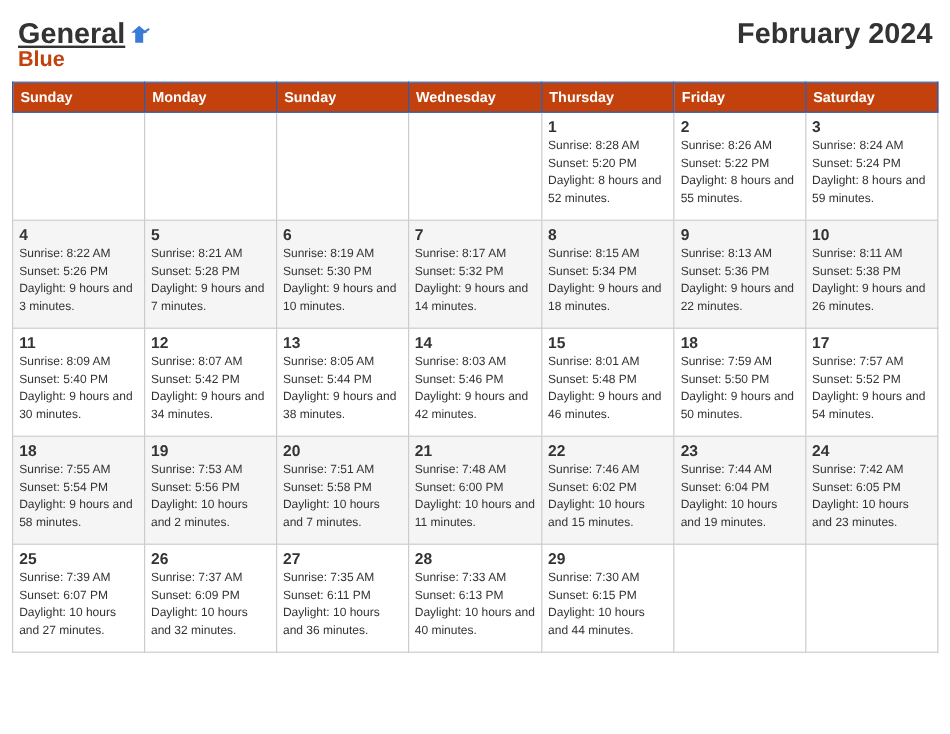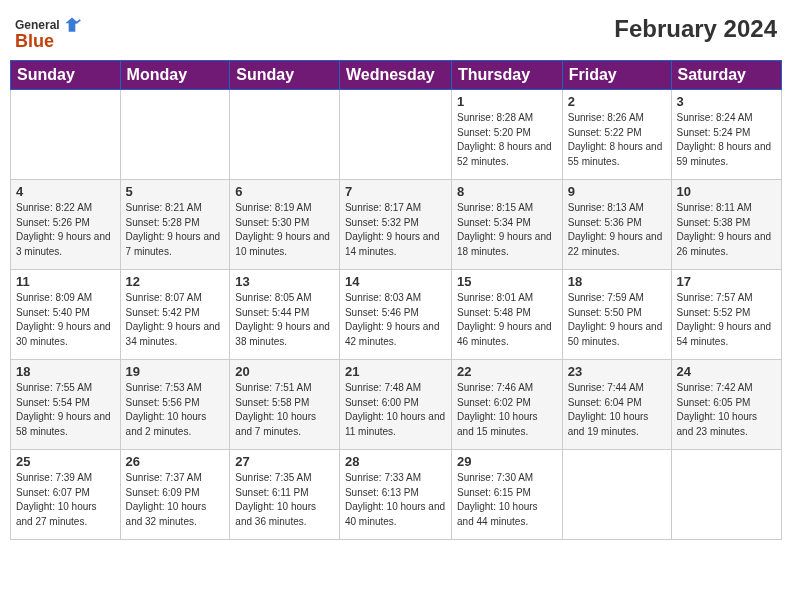--- a/index.html
+++ b/index.html
@@ -16,23 +16,24 @@
       align-items: flex-start;
       margin-bottom: 8px;
       padding: 5px 5px 0 5px;
     }
     .logo {
       display: flex;
       align-items: center;
       gap: 2px;
     }
     .logo-text-general {
-      font-size: 12px;
+      font-size: 24px;
       font-weight: bold;
       color: #333;
+      text-decoration: underline;
     }
     .logo-text-blue {
       font-size: 18px;
       font-weight: bold;
       color: #c2410c;
     }
     .logo-icon {
       width: 20px;
       height: 20px;
       margin-left: 2px;
@@ -48,25 +49,25 @@
     .location {
       font-size: 15px;
       color: #555;
     }
     .calendar {
       width: 100%;
       border-collapse: collapse;
       font-size: 11px;
     }
     .calendar th {
-      background-color: #701a75;
+      background-color: #c2410c;
       color: #fff;
       padding: 5px 6px;
       text-align: left;
-      font-size: 16px;
+      font-size: 12px;
       font-weight: bold;
       border: 1px solid #2060c0;
     }
     .calendar td {
       border: 1px solid #ccc;
       vertical-align: top;
       padding: 4px 5px;
       width: 113px;
       height: 90px;
       background: #fff;

